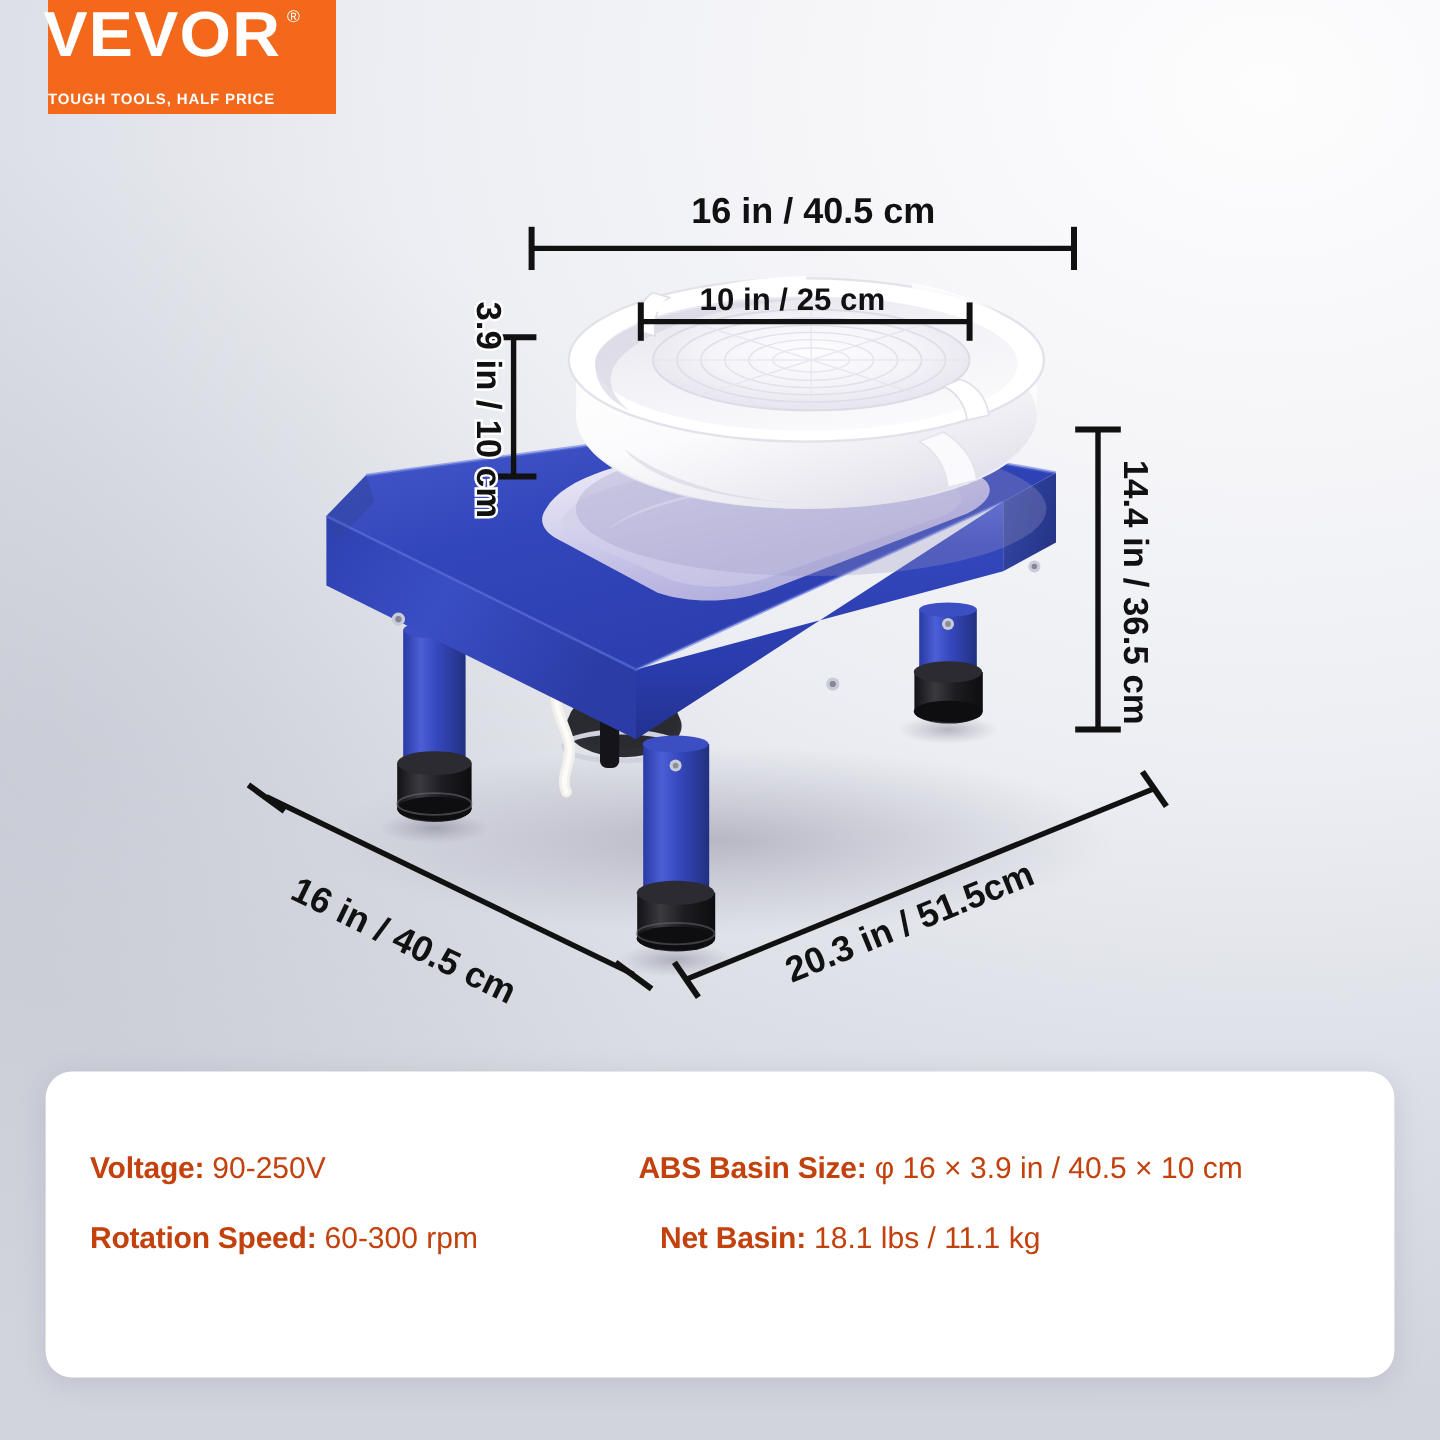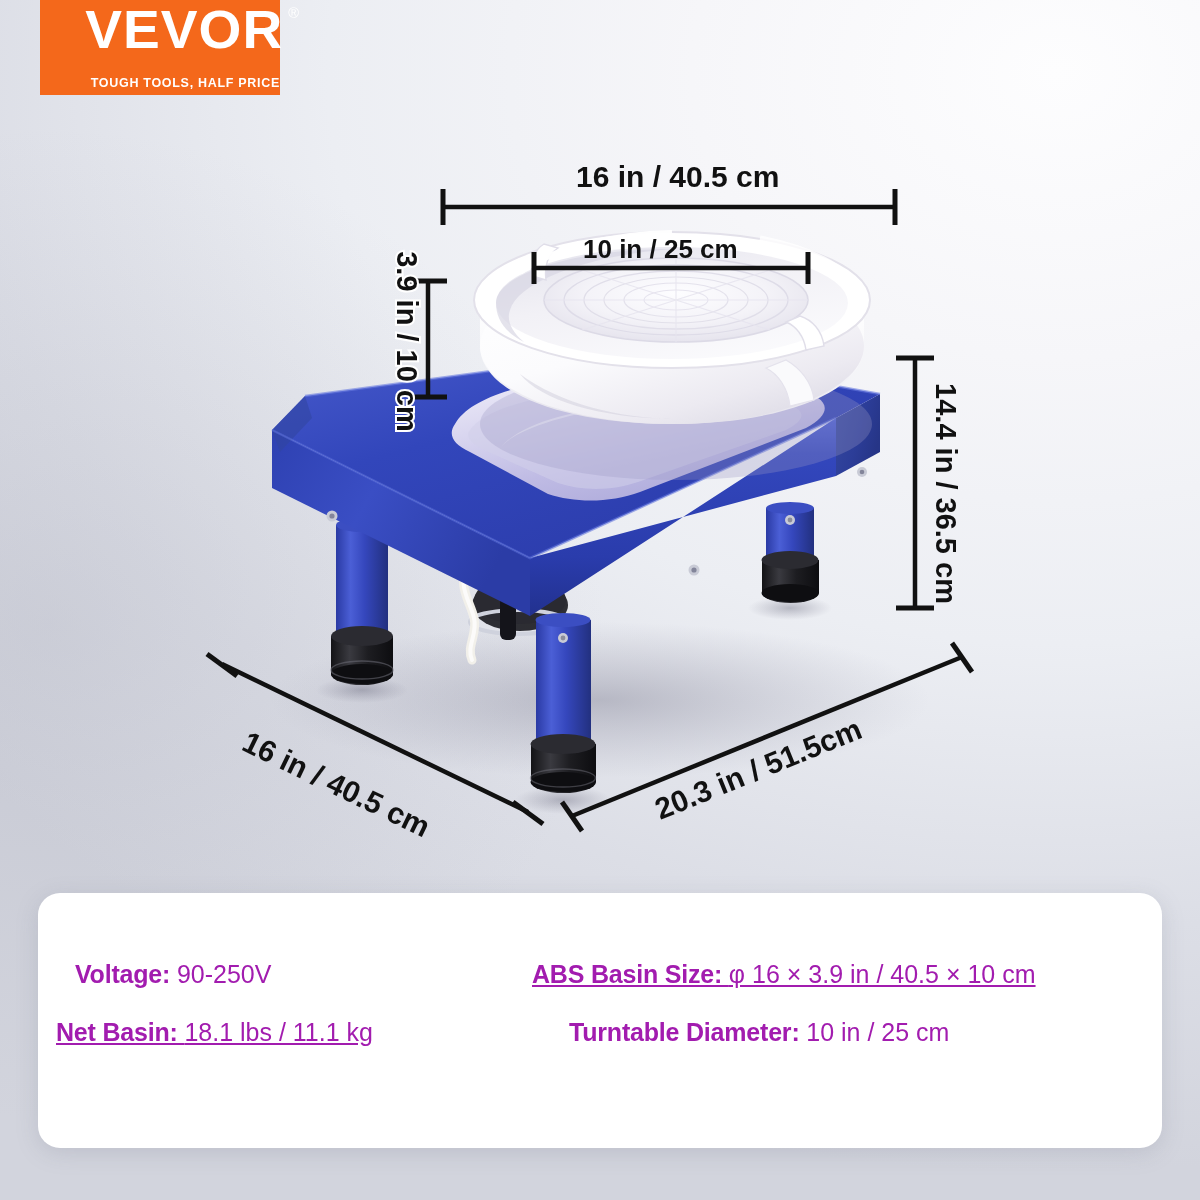--- a/index.html
+++ b/index.html
@@ -20,21 +20,21 @@
   
   #stage::after{
     content:""; position:absolute; inset:0; pointer-events:none;
     background:radial-gradient(ellipse 900px 800px at 4% 52%, rgba(170,172,186,.28) 0%, rgba(170,172,186,0) 62%);
   }
 
   
   #logo {
     position:absolute; left:40px; top:0px; width:240px; height:95px;
     background:#f4681b; z-index:40;
-    display:flex; flex-direction:column; align-items:flex-end; justify-content:center;
+    display:flex; flex-direction:column; align-items:flex-start; justify-content:center;
   }
   #logo .wordmark{
     position:relative;
     color:#fff; font-weight:bold; font-size:53px; letter-spacing:1px;
     line-height:.95; font-family:"Liberation Sans", sans-serif;
     transform:scaleX(1.04);
   }
   #logo .reg{
     position:absolute; right:-15px; top:2px; font-size:14px; font-weight:normal;
     letter-spacing:0;
@@ -64,25 +64,25 @@
     background:#ffffff; border-radius:22px; z-index:50;
     box-shadow:0 5px 22px rgba(120,122,140,.22);
     padding:40px 0 0 0;
   }
   .spec-grid{
     display:grid;
     grid-template-columns:494px 630px;
     grid-template-rows:repeat(3, 58px);
     align-items:center;
   }
-  .spec{ font-size:25px; color:#a21caf; white-space:nowrap;margin-top:24px; }
+  .spec{ font-size:25px; color:#c2410c; white-space:nowrap;margin-top:24px; }
   .spec .k{ font-weight:bold; letter-spacing:-.2px; }
   .spec .v{ font-weight:normal; }
   .col-l{ padding-left:37px; }
-  .col-r{ padding-left:0px;text-decoration:underline; }
+  .col-r{ padding-left:0px; }
   .r1{ padding-left:0px; }
   .r2{ padding-left:18px; }
   .r3{ padding-left:0px; }
 </style>
 </head>
 <body>
 
 <div id="stage">
 
   <div id="logo">
@@ -344,26 +344,26 @@
 
       <div class="spec col-l">
         <span class="k">Voltage: </span>
         <span class="v">90-250V</span>
       </div>
       <div class="spec col-r r1">
         <span class="k">ABS Basin Size: </span>
         <span class="v">φ 16 × 3.9 in / 40.5 × 10 cm</span>
       </div>
 
+      <div class="spec col-l">
+        <span class="k">Rotation Speed: </span>
+        <span class="v">60-300 rpm</span>
+      </div>
       <div class="spec col-r r2">
         <span class="k">Net Basin: </span>
         <span class="v">18.1 lbs / 11.1 kg</span>
       </div>
 
-      <div class="spec col-l">
-        <span class="k">Turntable Diameter: </span>
-        <span class="v">10 in / 25 cm</span>
-      </div>
 
     </div>
   </div>
 
 </div>
 
 </body></html>

